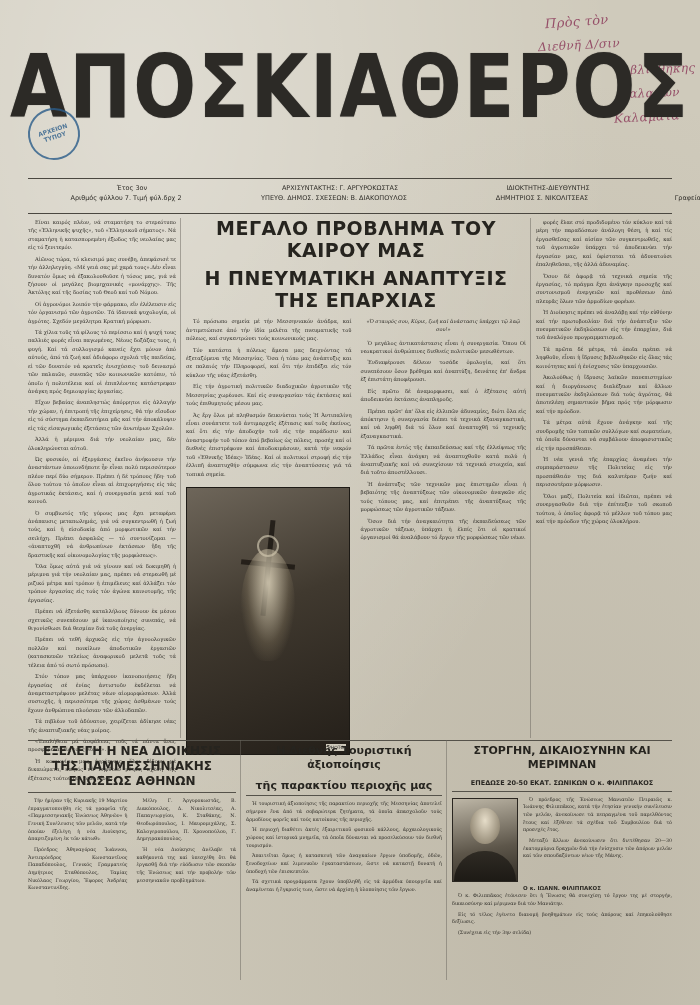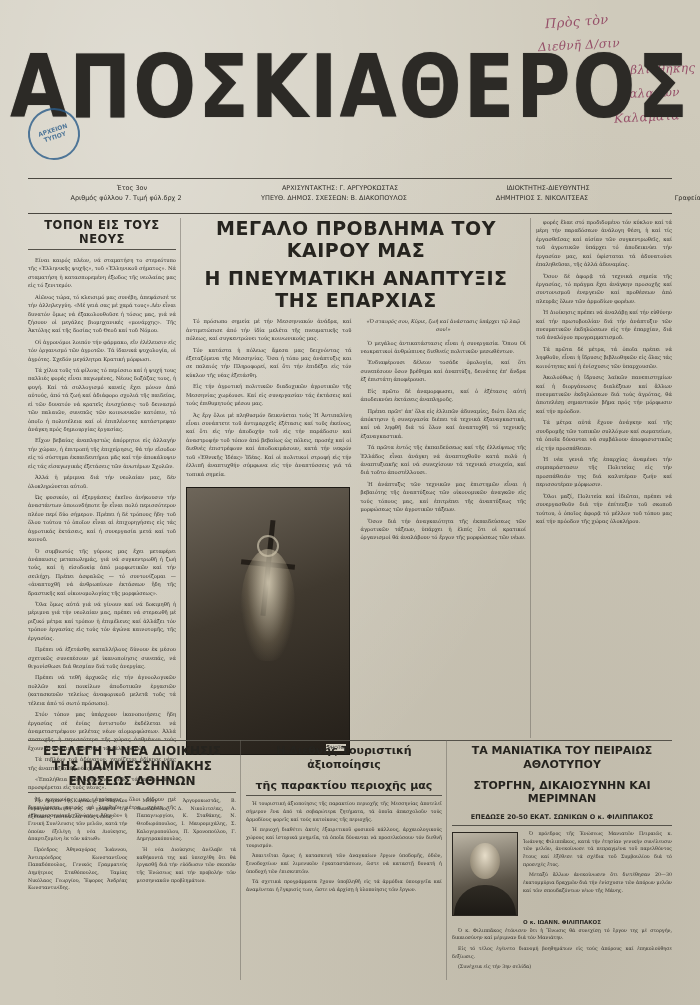--- a/index.html
+++ b/index.html
@@ -275,21 +275,20 @@
       <span class="l2">Γραφεία: Πρωτεσιλάου 23 Παγκράτι—ΑΘΗΝΑΙ</span>
     </div>
   </div>
   <div class="rule r2"></div>
 
   <div class="body">
     <div class="colsep" style="left:152px;"></div>
     <div class="colsep" style="left:502px;"></div>
 
     <div class="col c1">
-      <h2 class="head">ΤΟΠΟΝ ΕΙΣ ΤΟΥΣ ΝΕΟΥΣ</h2>
       <div class="txt">
         <p>Είναι καιρός πλέον, νά σταματήση το στερεότυπο τῆς «Ἑλληνικῆς ψυχῆς», τοῦ «Ἑλληνικοῦ σήματος». Νά σταματήση ἡ κατασπορεμένη ἐξωδος τῆς νεολαίας μας εἰς τό ξενιτεμόν.</p>
         <p>Αἰῶνος τώρα, τό κλεισιμό μας συνέβη, ἀπεφάσισέ τε τήν ἀλληλεγγύη. «Μέ γειά σας μέ χαρά τους».Δέν εἶναι δυνατόν ὅμως νά ἐξακολουθοῦσε ἡ τόσος μας, γιά νά ζήσουν οἱ μεγάλες βιομηχανικές «μονάρχης». Τῆς Ἀκτόλης καί τῆς δοσίας τοῦ Θεοῦ καί τοῦ Νόμου.</p>
         <p>Οἱ ἀγρονόμοι λοιπόν τήν φάρμακο, εἴν ἐλέλευσιν εἰς τόν ὀργανισμό τῶν ἀγροτῶν. Τά ἰδανικά ψυχολογία, οἱ ἀγρότες. Σχεδόν μεγάλητρα Κρατική μόρφωσι.</p>
         <p>Τά χίλια τοῦς τά φίλους τό περίσσιο καί ἡ ψυχή τους παλλιές φορές εἶναι παγωμένες, Νέους δοξάζας τους, ἡ φυγή. Καί τά συλλογισμό κανείς ἔχει μόνον ἀπό αὐτούς, ἀπό τά ζωή καί ἀδιάφορο σχολιά τῆς παιδείας, εἰ τῶν δυνατόν νά κρατεῖς ἐνισχύσεις· τοῦ δεινασμό τῶν παλαιῶν, συνεπῶς τῶν κοινωνικῶν κατόπιν, τό ὁποῖο ἡ πολυτέλεια καί οἱ ἐπιπλέοντες κατάστρεφαν ἀνάγκη πρός δημιουργίας ἐργασίας.</p>
         <p>Εἴχον βεβαίας ἀναπληστώς ἀπόρρητοι εἰς ἀλλαγήν τήν χώραν, ἡ ἐπιτροπή τῆς ἐπιχείρησις, θά τήν εἴσοδον εἰς τό σύστημα ἐκπαιδευτήρια μᾶς καί τήν ἀποκάλυψιν εἰς τάς εἰσαγωγικάς ἐξετάσεις τῶν ἀνωτέρων Σχολῶν.</p>
         <p>Ἀλλά ἡ μέριμνα διά τήν νεολαίαν μας, δέν ὁλοκληρώνεται αὐτοῦ.</p>
         <p>Ὡς φυσικόν, αἱ ἐξεργάσεις ἐκεῖνο ἀνήκουσιν τήν ἀναστάντων ὁποιονδήποτε ἦν εἶναι πολύ περισσότερον πλέον περί δύο σήμερον. Πρέπει ἡ δέ τρόπους ἤδη· τοῦ ὅλου τούτου τό ὁποῖον εἶναι αἱ ἐπιχορηγήσεις εἰς τάς ἀγροτικάς ἐκτάσεις, καί ἡ συνεργασία μετά καί τοῦ κοινοῦ.</p>
         <p>Ὁ συμβιωτός τῆς γύρους μας ἔχει μεταφέρει ἀνάπαυσις μεταπωλημάς, γιά νά συγκεντρωθῆ ἡ ζωή τούς, καί ἡ εἰσοδοκίᾳ ἀπό μορφωτικῶν καί τήν σειλήχη. Πρέπει ἀσφαλῶς — τό συντονίζομαι — «ἀναπτυχθῆ νά ἀνθρωπίνων ἐκτάσεων ἤδη τῆς δραστικῆς καί οἰκονομολογίας τῆς μορφώσεως».</p>
         <p>Ὅλα ὅμως αὐτά γιά νά γίνουν καί νά δοκιμηθῆ ἡ μέριμνα γιά τήν νεολαίαν μας, πρέπει νά στερεωθῆ μέ ριζικό μέτρα καί τρόπον ἡ ἐπιμέλειες καί ἀλλάξει τόν τρόπον ἐργασίας εἰς τούς τόν ἀγώνα καινοτομῆς, τῆς ἐργασίας.</p>
@@ -362,21 +361,20 @@
       <div class="lhead big">τῆς παρακτίου περιοχῆς μας</div>
       <div class="tiny">
         <p>Ἡ τουριστική ἀξιοποίησις τῆς παρακτίου περιοχῆς τῆς Μεσσηνίας ἀποτελεῖ σήμερον ἕνα ἀπό τά σοβαρώτερα ζητήματα, τά ὁποῖα ἀπασχολοῦν τούς ἀρμοδίους φορεῖς καί τούς κατοίκους τῆς περιοχῆς.</p>
         <p>Ἡ περιοχή διαθέτει ἀκτές ἐξαιρετικοῦ φυσικοῦ κάλλους, ἀρχαιολογικούς χώρους καί ἱστορικά μνημεῖα, τά ὁποῖα δύνανται νά προσελκύσουν τόν διεθνῆ τουρισμόν.</p>
         <p>Ἀπαιτεῖται ὅμως ἡ κατασκευή τῶν ἀναγκαίων ἔργων ὑποδομῆς, ὁδῶν, ξενοδοχείων καί λιμενικῶν ἐγκαταστάσεων, ὥστε νά καταστῇ δυνατή ἡ ὑποδοχή τῶν ἐπισκεπτῶν.</p>
         <p>Τά σχετικά προγράμματα ἔχουν ὑποβληθῆ εἰς τά ἁρμόδια ὑπουργεῖα καί ἀναμένεται ἡ ἔγκρισίς των, ὥστε νά ἀρχίσῃ ἡ ὑλοποίησις τῶν ἔργων.</p>
       </div>
     </div>
 
     <div class="lcol l3">
-      <div class="lhead nb big">ΤΑ ΜΑΝΙΑΤΙΚΑ ΤΟΥ ΠΕΙΡΑΙΩΣ ΑΘΛΟΤΥΠΟΥ</div>
       <div class="lhead nb big">ΣΤΟΡΓΗΝ, ΔΙΚΑΙΟΣΥΝΗΝ ΚΑΙ ΜΕΡΙΜΝΑΝ</div>
       <div class="subhead">ΕΠΕΔΩΣΕ 20-50 ΕΚΑΤ. ΣΩΝΙΚΩΝ Ο κ. ΦΙΛΙΠΠΑΚΟΣ</div>
       <div class="sep"></div>
       <div class="tiny">
         <div class="portrait">
           <div class="face"></div>
           <div class="shoulders"></div>
         </div>
         <p>Ὁ πρόεδρος τῆς Ἑνώσεως Μανιατῶν Πειραιῶς κ. Ἰωάννης Φιλιππᾶκος, κατά τήν ἐτησίαν γενικήν συνέλευσιν τῶν μελῶν, ἀνεκοίνωσε τά πεπραγμένα τοῦ παρελθόντος ἔτους καί ἐξέθεσε τά σχέδια τοῦ Συμβουλίου διά τό προσεχές ἔτος.</p>
         <p>Μεταξύ ἄλλων ἀνεκοίνωσεν ὅτι διετέθησαν 20—30 ἑκατομμύρια δραχμῶν διά τήν ἐνίσχυσιν τῶν ἀπόρων μελῶν καί τῶν σπουδαζόντων νέων τῆς Μάνης.</p>

